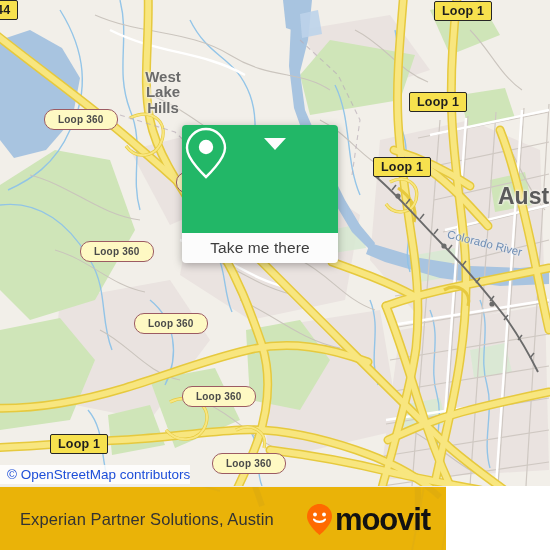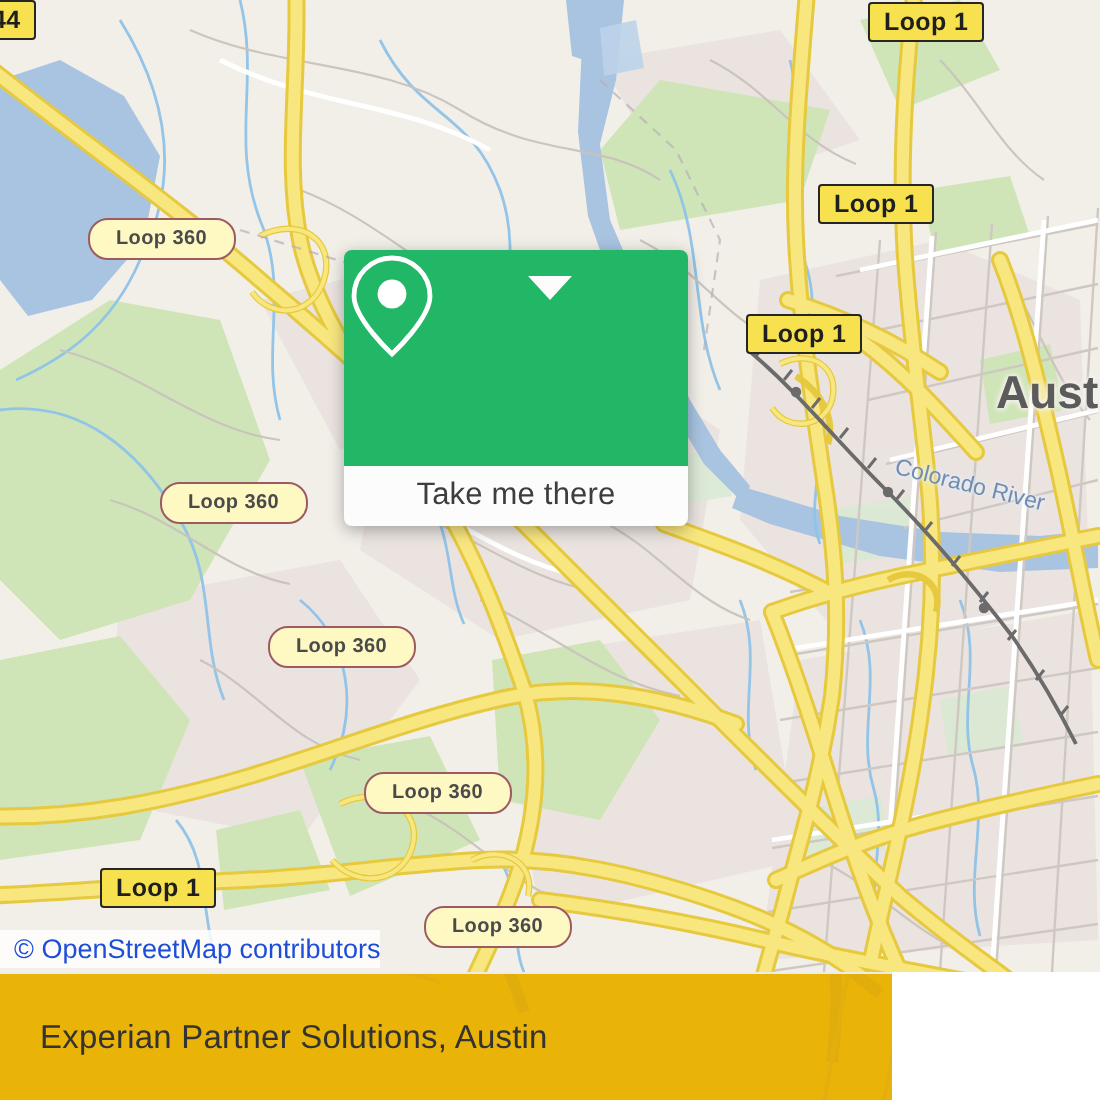--- a/index.html
+++ b/index.html
@@ -24,21 +24,21 @@
 
   
   .shield{position:absolute;display:flex;align-items:center;justify-content:center;
           font-weight:bold;white-space:nowrap;letter-spacing:.2px;}
   .shield.loop360{background:#fef9c3;border:1.5px solid #9c5b63;color:#4a4a4a;
                   border-radius:10px;height:19px;padding:0 13px;font-size:10px;}
   .shield.loop1{background:#f7e14e;border:1.6px solid #262626;color:#1f1f1f;
                 height:18px;padding:0 7px;font-size:12.5px;border-radius:2px;}
 
   
-  #card{position:absolute;left:172px;top:125px;width:172px;
+  #card{position:absolute;left:182px;top:125px;width:156px;
         border-radius:4px;overflow:visible;
         filter:drop-shadow(0 2px 4px rgba(0,0,0,.30));}
   #card-top{height:108px;border-radius:4px 4px 0 0;
             display:flex;align-items:center;justify-content:center;}
   #card-bot{height:30px;background:#fcfcfc;border-radius:0 0 4px 4px;
             display:flex;align-items:center;justify-content:center;}
   #card-bot span{font-size:15.5px;color:#3d3d3d;letter-spacing:.1px;}
   #card-arrow{position:absolute;left:50%;top:138px;margin-left:-11px;
               width:0;height:0;border-left:11px solid transparent;
               border-right:11px solid transparent;border-top:12px solid #fcfcfc;}
@@ -280,20 +280,23 @@
           <circle cx="492" cy="304" r="2.6"></circle>
         </g>
 
         <g stroke="#b9aeb8" fill="none" stroke-width="1.1" stroke-dasharray="5 4" opacity=".7">
           <path d="M300 40 L338 75 L360 120 L352 175"></path>
           <path d="M120 115 L175 132 L215 170"></path>
         </g>
       </g>
     </svg>
 
+    <div class="place-lbl" style="left:128px;top:69px;width:70px;font-size:15px;">West
+Lake
+Hills</div>
 
     <div class="city-lbl" style="left:498px;top:183px;font-size:23px;">Austin</div>
 
     <div class="city-lbl" style="left:449px;top:228px;font-size:11.5px;color:#6f8db3;font-weight:normal;
                 transform:rotate(14deg);transform-origin:0 0;
                 text-shadow:0 0 3px #e9eef5,0 0 2px #e9eef5;">Colorado River</div>
 
     <div class="shield loop1" style="left:-12px;top:0px;">44</div>
 
     <div class="shield loop1" style="left:434px;top:1px;">Loop 1</div>
@@ -355,16 +358,26 @@
         <path d="M382 486 L549 462"></path>
           <path d="M440 400 L412 550"></path>
         <path d="M468 396 L442 550"></path>
           <path d="M496 392 L470 550"></path>
         <path d="M100 460 C140 470 180 478 220 490"></path>
       </g>
     </svg>
 
     <div id="footer-inner">
       <div id="footer-title">Experian Partner Solutions, Austin</div>
+      <div id="logo">
+        <svg width="27" height="33" viewBox="0 0 27 33">
+          <path d="M13.5 1 C6.6 1 1 6.6 1 13.5 C1 22 13.5 32 13.5 32
+                   C13.5 32 26 22 26 13.5 C26 6.6 20.4 1 13.5 1 Z" fill="#ff6a00"></path>
+          <circle cx="9" cy="11.5" r="1.9" fill="#ffffff"></circle>
+          <circle cx="18" cy="11.5" r="1.9" fill="#ffffff"></circle>
+          <path d="M8 16.5 C9.8 19.6 17.2 19.6 19 16.5" fill="none" stroke="#ffffff" stroke-width="2.1" stroke-linecap="round"></path>
+        </svg>
+        <span id="logo-text">moovit</span>
+      </div>
     </div>
   </div>
 
 </div>
 
 </body></html>

